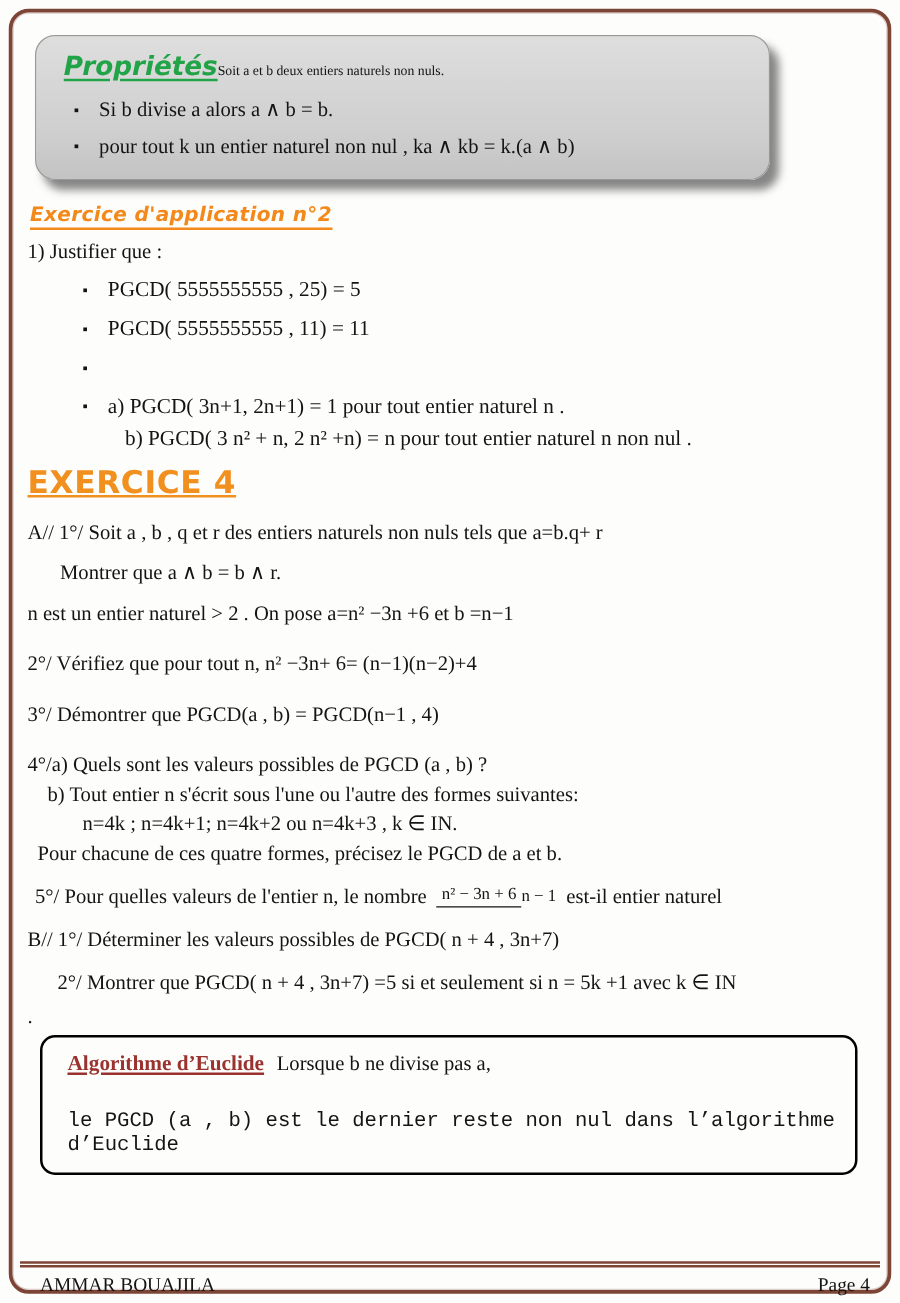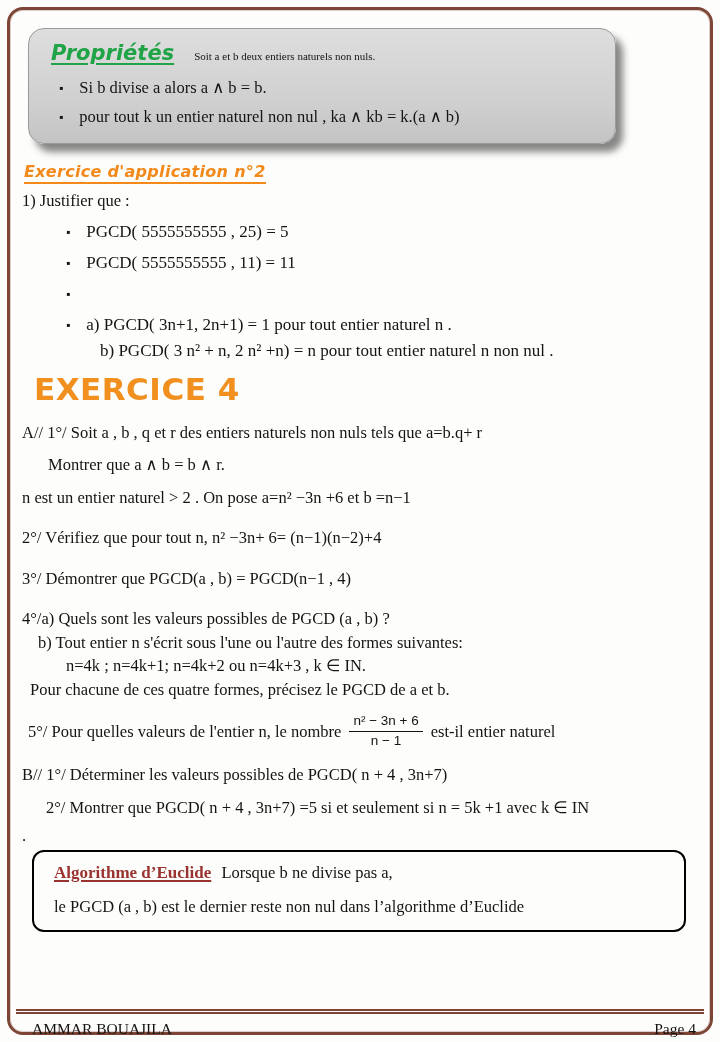--- a/index.html
+++ b/index.html
@@ -22,21 +22,21 @@
 
   
   .props-box {
     margin:10px 82px 0 6px;
     background:linear-gradient(180deg,#dedede 0%, #cecece 70%, #c3c3c3 100%);
     border:1px solid #9a9a9a;
     border-radius:16px;
     box-shadow:7px 8px 7px rgba(70,70,70,0.65);
     padding:12px 18px 16px 22px;
   }
-  .props-title-row { display:flex; align-items:baseline; gap:20px; }
+  .props-title-row { display:flex; align-items:baseline; }
   .props-title {
     font-family:"DejaVu Sans", sans-serif;
     font-weight:bold; font-style:italic;
     font-size:21px; color:#21a447;
     text-decoration:underline; text-decoration-thickness:2px; text-underline-offset:3px;
   }
   .props-intro { font-size:11px;text-align:right; }
   .props-items { margin-top:13px; }
   .prop-item { display:flex; align-items:baseline; margin:9px 0 0 8px; font-size:16.5px; }
 
@@ -47,49 +47,50 @@
   .h-ex2 {
     display:inline-block;
     margin:18px 0 0 2px;
     font-family:"DejaVu Sans", sans-serif;
     font-weight:bold; font-style:italic;
     font-size:16px; color:#f2891a;
     border-bottom:2px solid #f2891a;
     padding-bottom:1px; letter-spacing:0.3px;
   }
   .h-ex4 {
-    margin:10px 0 0 12px;
+    margin:10px 0 0 0;
     font-family:"DejaVu Sans", sans-serif;
     font-weight:bold;
-    font-size:31px; color:#f18f1f;
+    font-size:25px; color:#f18f1f;
     letter-spacing:0.5px;
+    text-decoration:underline;
   }
 
   
   .ln { font-size:16.5px; line-height:1.3; }
   .ex2-intro { margin:7px 0 0 0; font-size:16.5px; }
   .ex2-items { margin-top:8px; }
   .ex2-item { display:flex; align-items:baseline; margin:11px 0 0 44px; font-size:17px; }
   .ex2-item-b { margin:6px 0 0 78px; font-size:17px; }
 
   
   .frac-line { display:flex; align-items:center; gap:8px; }
-  .fraction { display:inline-flex; flex-direction:column; align-items:center; font-family:Liberation Sans, sans-serif; font-size:13.5px; line-height:1.25;justify-content:flex-end; }
+  .fraction { display:inline-flex; flex-direction:row; align-items:center; font-family:Liberation Serif, serif; font-size:13.5px; line-height:1.25;justify-content:flex-end; }
   .fraction .num { border-bottom:1.4px solid #141414; padding:0 4px 1px; }
   .fraction .den { padding-top:1px; }
 
   
   .algo-box {
     margin:4px 12px 0 10px;
     border:2px solid #000000;
     border-radius:12px;
     padding:11px 16px 13px 20px;
   }
   .algo-line { font-size:16.5px; }
-  .algo-line + .algo-line { margin-top:14px; }
+  .algo-line + .algo-line { margin-top:26px;font-family:Liberation Mono, monospace; }
   .algo-title {
     font-weight:bold; color:#9a3330;
     text-decoration:underline; text-decoration-thickness:1.5px; text-underline-offset:2px;
     font-size:17px; margin-right:6px;
   }
 
   
   .footer {
     position:absolute; left:16px; right:16px; bottom:4px;
     border-top:5px double #7c4536;

